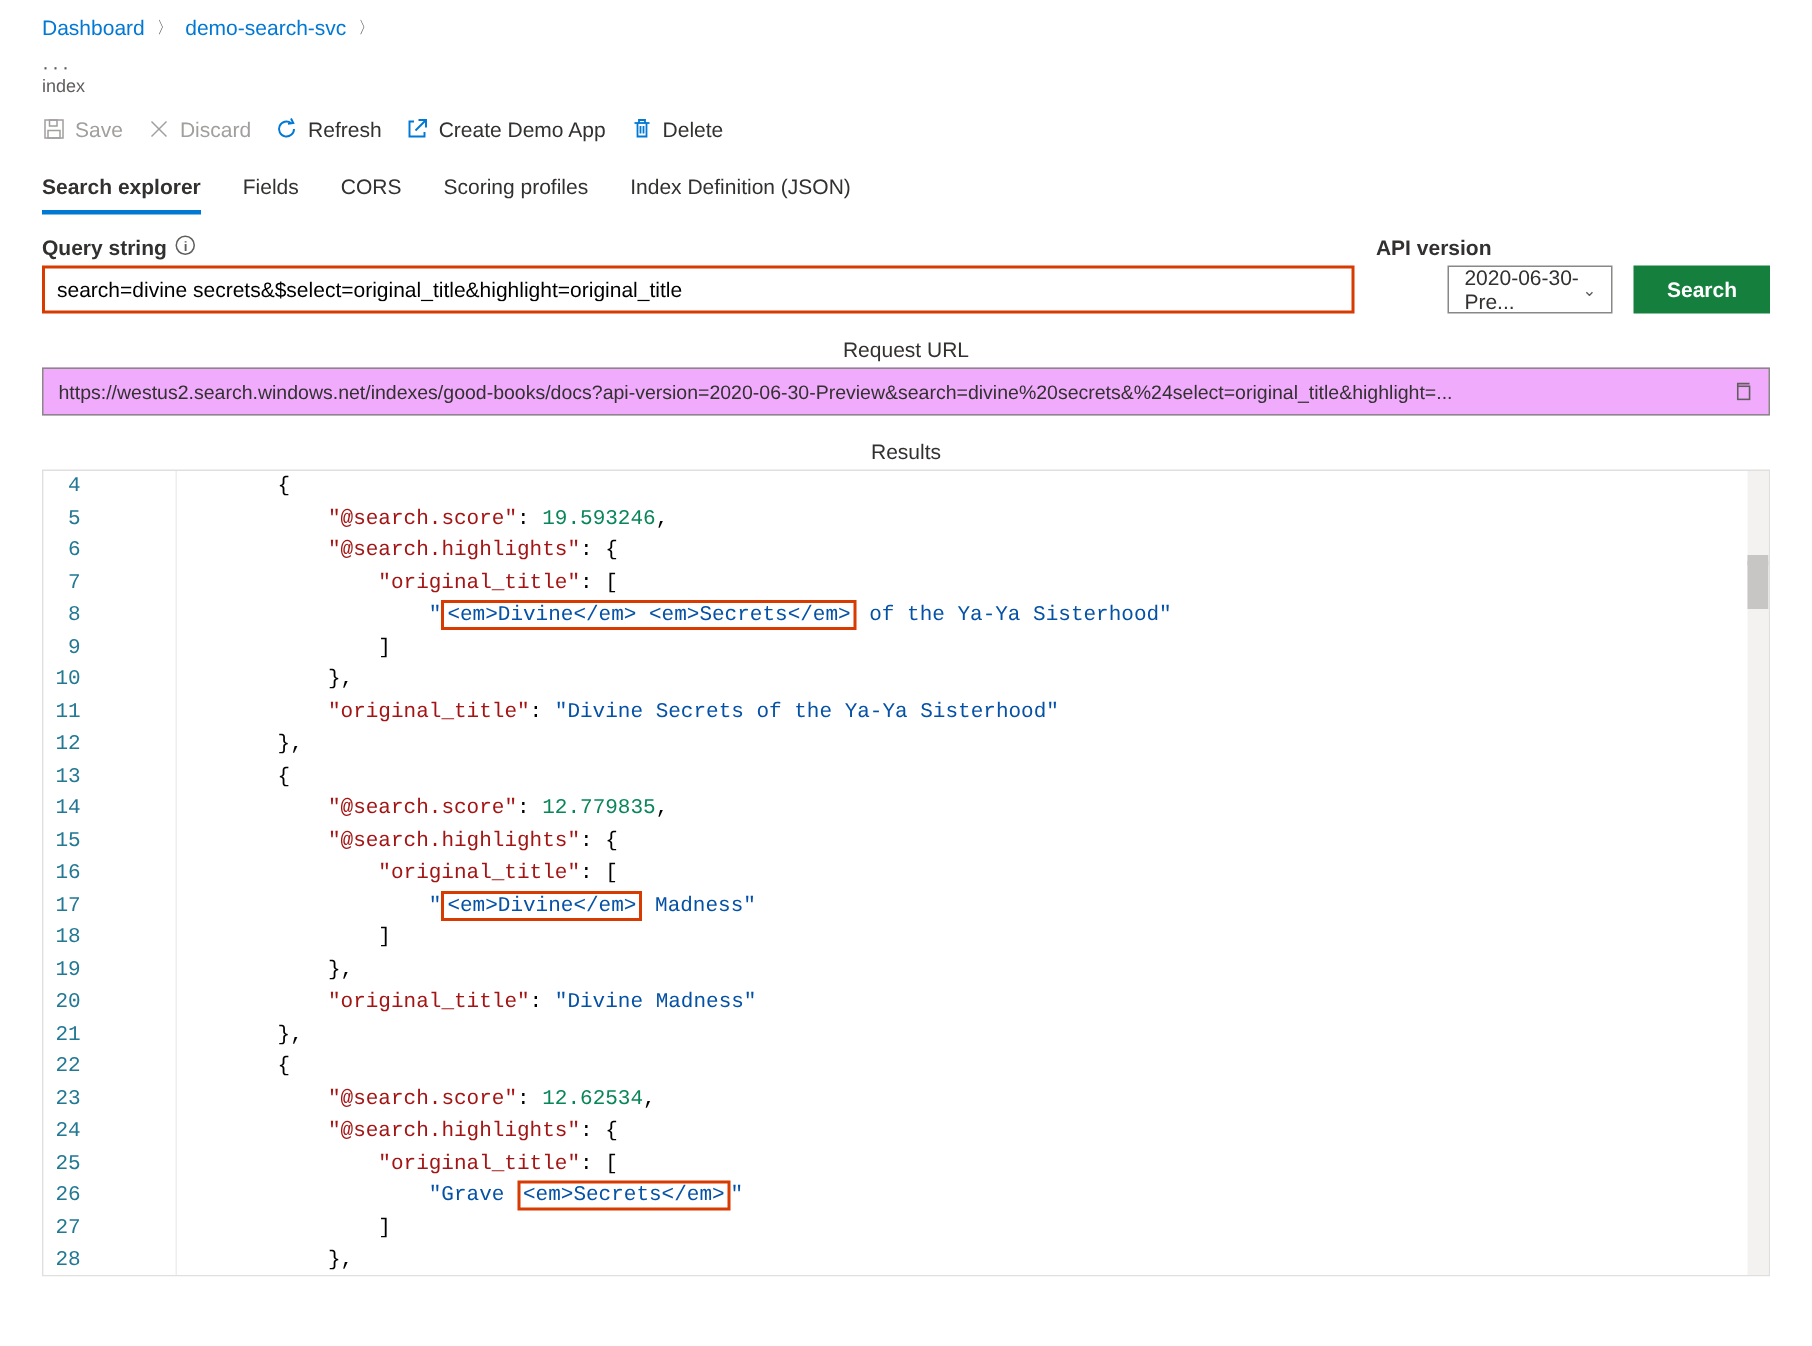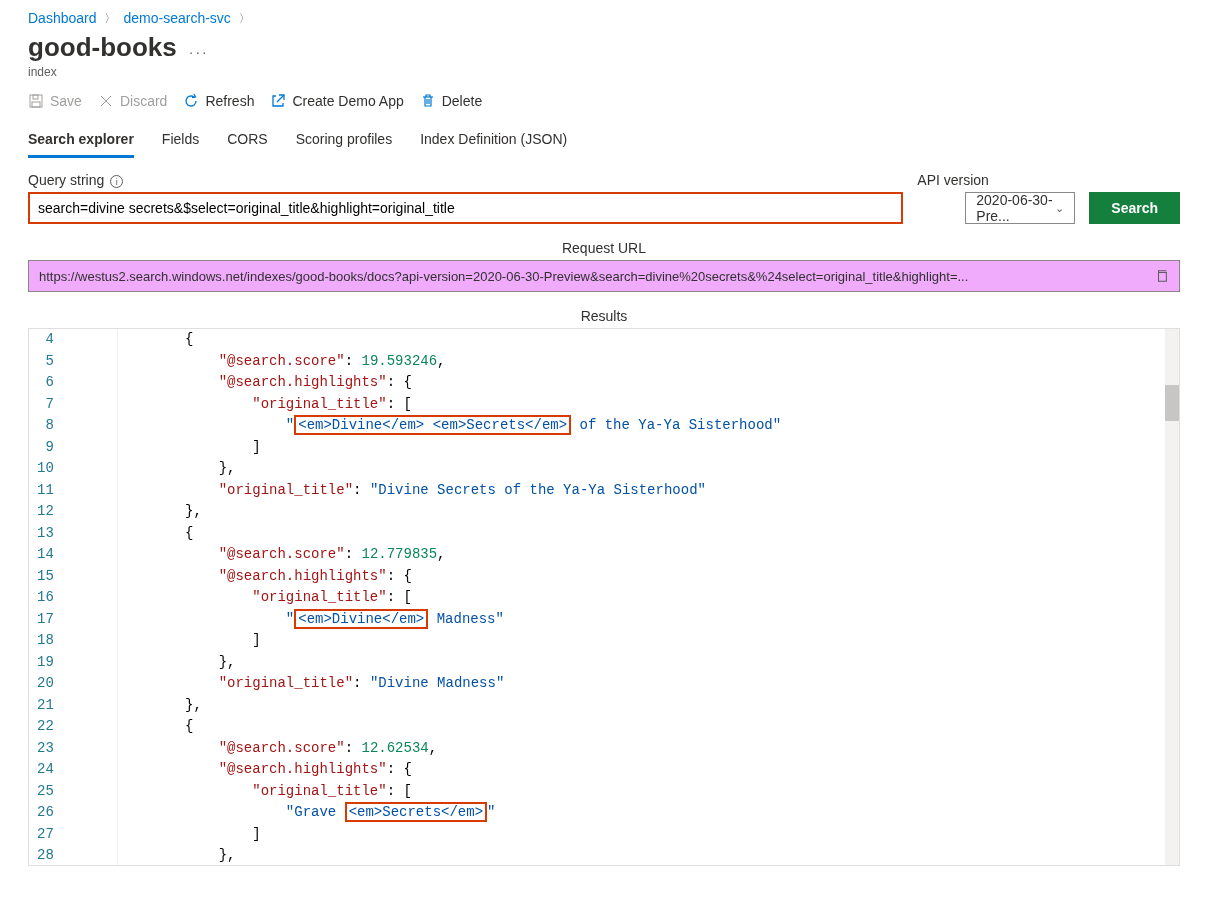--- a/index.html
+++ b/index.html
@@ -27,21 +27,21 @@
 .tbtn.disabled .icon { color: #a19f9d; }
 
 
 .tabs { display: flex; gap: 28px; margin-top: 6px; font-size: 14px; }
 .tab { padding: 8px 0; cursor: pointer; color: #323130; border-bottom: 3px solid transparent; }
 .tab.active { font-weight: 600; border-bottom-color: #0078d4; }
 
 
 .form-row { display: flex; gap: 14px; align-items: flex-end; margin-top: 14px; }
 .field { display: flex; flex-direction: column; gap: 4px; }
-.field-label { font-size: 14px; color: #323130; display: inline-flex; align-items: flex-end; gap: 6px; }
+.field-label { font-size: 14px; color: #323130; display: inline-flex; align-items: flex-start; gap: 6px; font-weight: bold; }
 .info-icon { width: 13px; height: 13px; border: 1px solid #605e5c; border-radius: 50%; display: inline-flex; align-items: center; justify-content: center; font-size: 9px; color: #605e5c; }
 .query-field { flex: 1; }
 .query-input { width: 100%; height: 32px; border: 2px solid #d83b01; padding: 0 8px; font-size: 14px; outline: none; background: #fff; }
 .api-field { width: 158px; }
 .select { height: 32px; border: 1px solid #8a8886; background: #fff; display:flex; align-items:center; justify-content:space-between; padding: 0 10px; font-size: 14px; cursor:pointer;margin-left:48px; }
 .select .chev-d { font-size:11px; color:#605e5c; }
 .search-btn { height: 32px; background: #15803d; color: #fff; border: none; padding: 0 22px; font-size: 14px; font-weight: 600; cursor: pointer; }
 
 .section-label { font-size: 14px; margin-top: 16px; margin-bottom: 4px; text-align: center; }
 .url-box { height: 32px; background: #f0abfc; border: 1px solid #8a8886; display:flex; align-items:center; padding: 0 10px; font-size: 13px; color: #323130; gap:10px; }
@@ -73,21 +73,20 @@
 <div class="container">
 
   <div class="breadcrumb">
     <a href="#">Dashboard</a>
     <span class="chev">〉</span>
     <a href="#">demo-search-svc</a>
     <span class="chev">〉</span>
   </div>
 
   <div class="title-row">
-    <div class="title">good-books</div>
     <div class="title-more">···</div>
   </div>
   <div class="subtitle">index</div>
 
   <div class="toolbar">
     <div class="tbtn disabled">
       <span class="icon">
         <svg width="16" height="16" viewBox="0 0 16 16" fill="none" stroke="currentColor" stroke-width="1">
             <rect x="2" y="2" width="12" height="12"></rect>
             <rect x="5" y="2" width="5" height="4"></rect>

